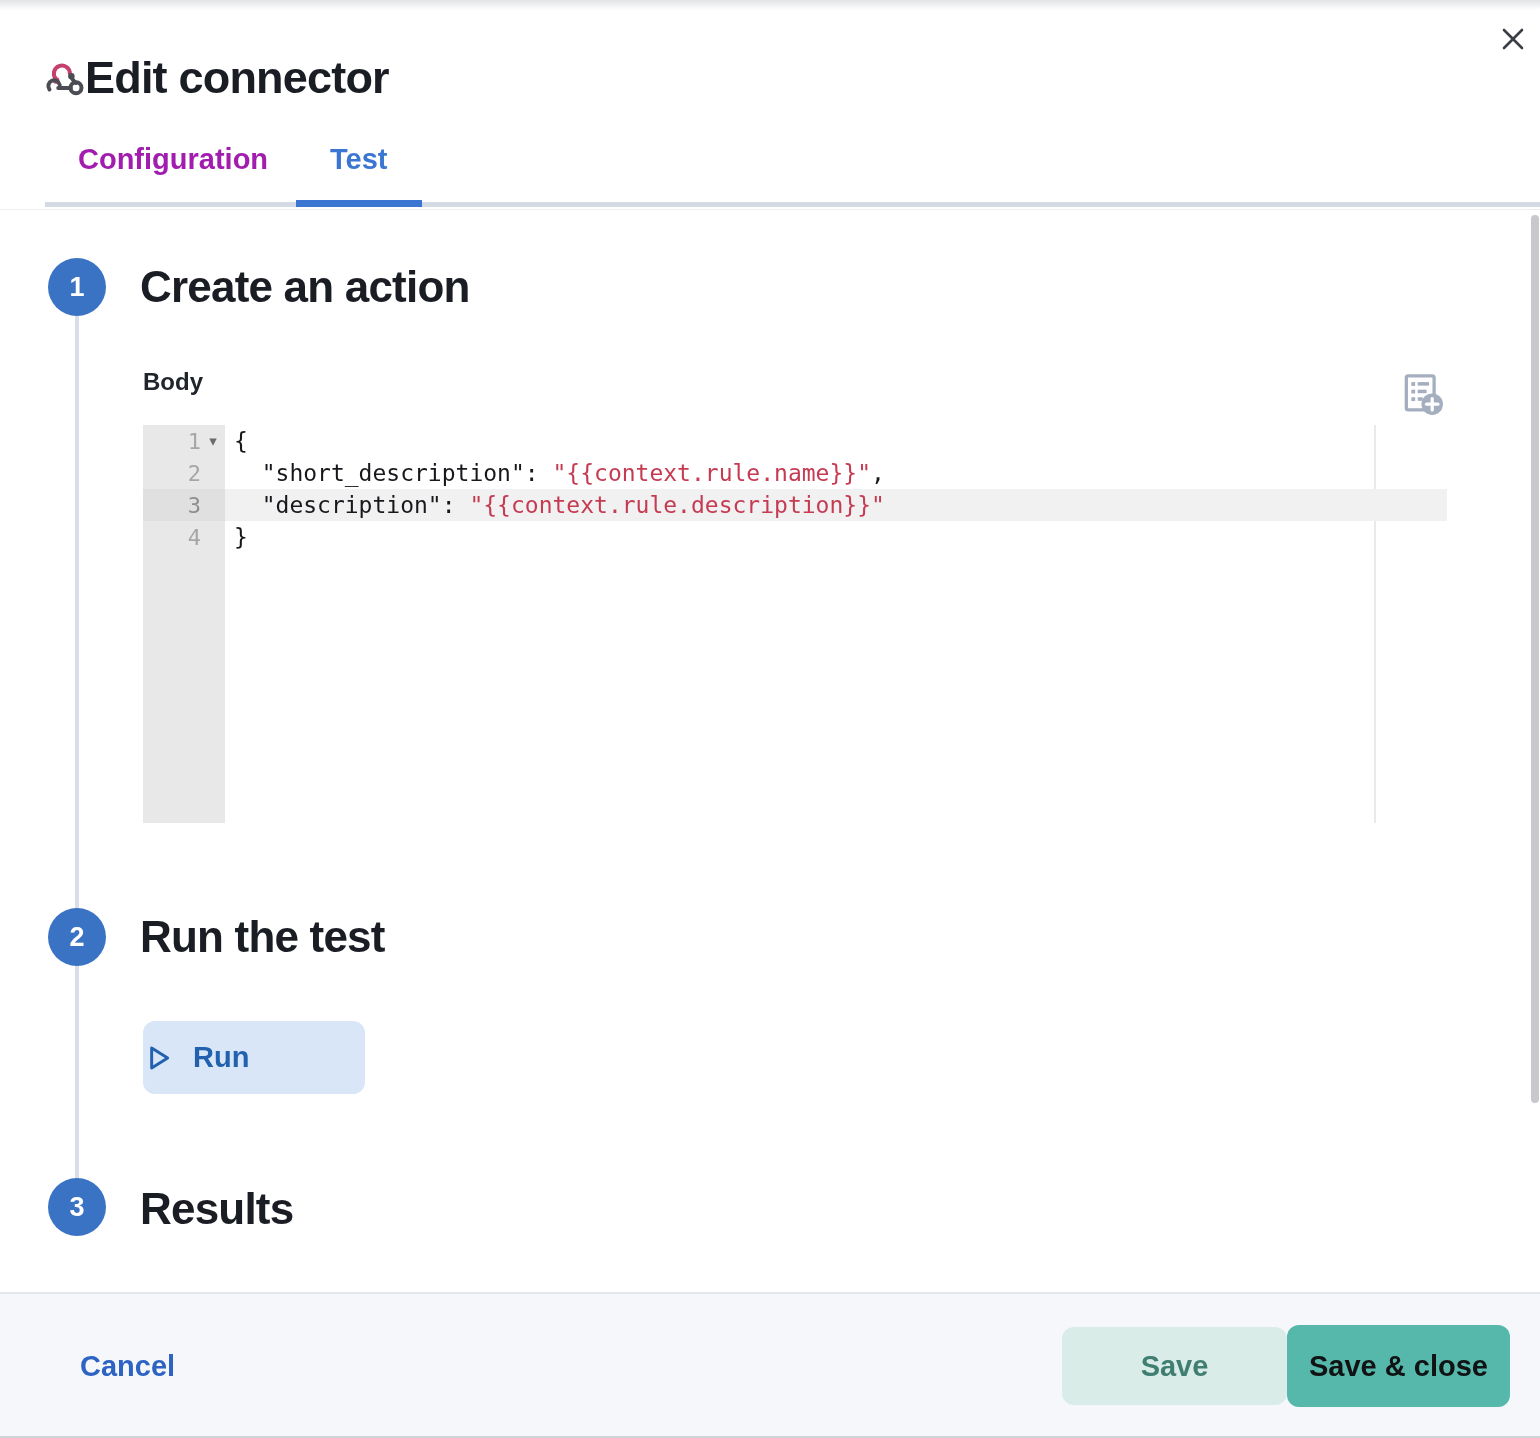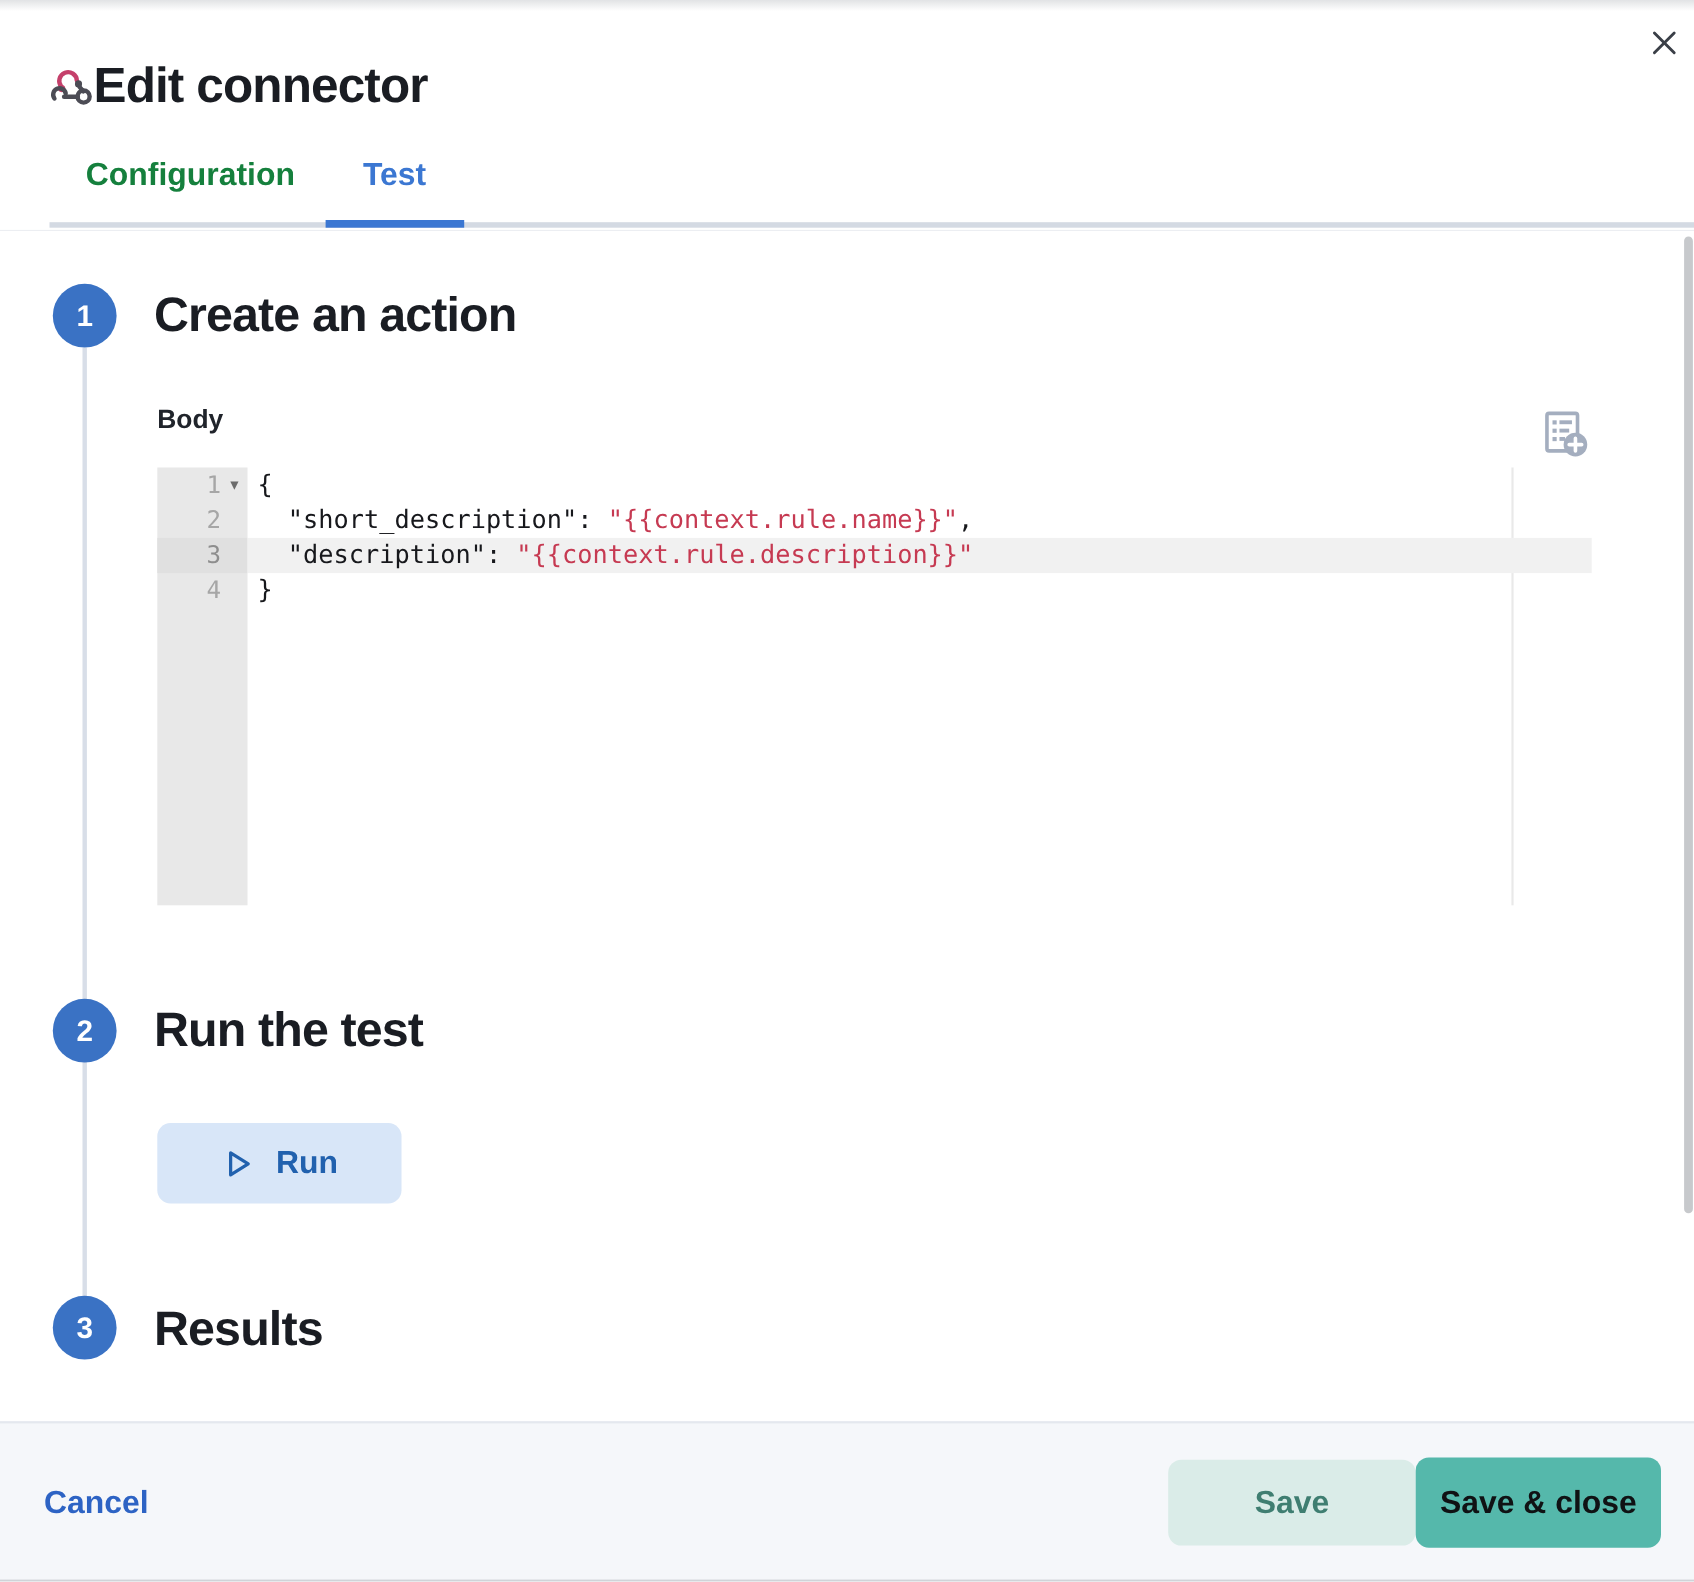--- a/index.html
+++ b/index.html
@@ -11,21 +11,21 @@
   .top-shade { position:absolute; top:0; left:0; right:0; height:10px;
     background:linear-gradient(to bottom, rgba(120,126,136,.22), rgba(255,255,255,0)); }
 
   
   .close-btn { position:absolute; top:22px; left:1496px; width:34px; height:34px;
     background:none; border:none; cursor:pointer; }
   .title-row { position:absolute; top:52px; left:45px; display:flex; align-items:center; }
   .page-title { font-size:45px; font-weight:700; letter-spacing:-0.8px; color:#1a1d23; }
 
   .tab { position:absolute; top:143px; font-size:29px; font-weight:600; cursor:pointer; }
-  .tab-config { left:78px; color:#15803d; }
+  .tab-config { left:78px; color:#a21caf; }
   .tab-test { left:330px; color:#3b77d2; }
   .tabs-border { position:absolute; top:202px; left:45px; right:0; height:5px; background:#d4dae3; }
   .tab-underline { position:absolute; top:200px; left:296px; width:126px; height:7px; background:#3b77d2; }
   .header-edge { position:absolute; top:209px; left:0; right:0; height:1px; background:#eceef2; }
 
   
   .step-line { position:absolute; left:75px; top:316px; width:4px; height:864px; background:#d8dee8; }
   .step-circle { position:absolute; left:48px; width:58px; height:58px; border-radius:50%;
     background:#3a72c4; color:#fff; font-size:27px; font-weight:700;
     display:flex; align-items:center; justify-content:center; }
@@ -50,27 +50,27 @@
     font-family:"DejaVu Sans Mono", monospace; font-size:23px; line-height:32px; white-space:pre; color:#17181c; }
   .code-row.active .code-cell { background:#f1f1f1; }
   .code-row.active .gutter-cell { background:#e0e0e0; }
   .code-row.active .lnum { color:#8e8e8e; }
   .seg-string { color:#c63a52; }
   .seg-plain { color:#17181c; }
 
   
   .run-btn { position:absolute; left:143px; top:1021px; width:222px; height:73px;
     background:#d8e6f8; border:none; border-radius:12px; cursor:pointer;
-    display:flex; align-items:center; justify-content:center; gap:18px;
+    display:flex; align-items:center; gap:18px;
     font-family:"Liberation Sans", sans-serif; font-size:29px; font-weight:600; color:#2161ae; }
 
   
   .footer { position:absolute; left:0; top:1292px; width:1540px; height:146px;
     background:#f5f7fa; border-top:2px solid #e4e8ee;
-    display:flex; align-items:center; padding-left:40px; padding-right:30px; }
+    display:flex; align-items:center; padding-left:80px; padding-right:30px; }
   .cancel-link { font-size:29px; font-weight:600; color:#2d63c4; background:none; border:none; cursor:pointer;
     font-family:"Liberation Sans", sans-serif; }
   .footer-spacer { flex:1; }
   .save-btn { width:225px; height:78px; border:none; border-radius:12px; background:#daece8;
     font-family:"Liberation Sans", sans-serif; font-size:29px; font-weight:600; color:#3f7e71;
     cursor:pointer; }
   .save-close-btn { width:223px; height:82px; border:none; border-radius:12px; background:#55b8ab;
     font-family:"Liberation Sans", sans-serif; font-size:29px; font-weight:600; color:#101214; cursor:pointer; }
 
   .scroll-thumb { position:absolute; right:1px; top:215px; width:8px; height:888px;

